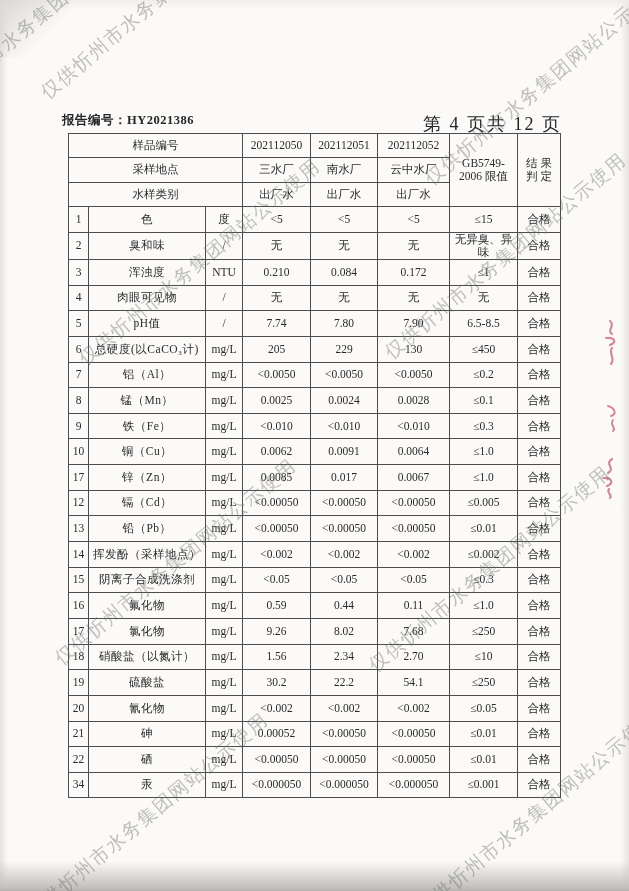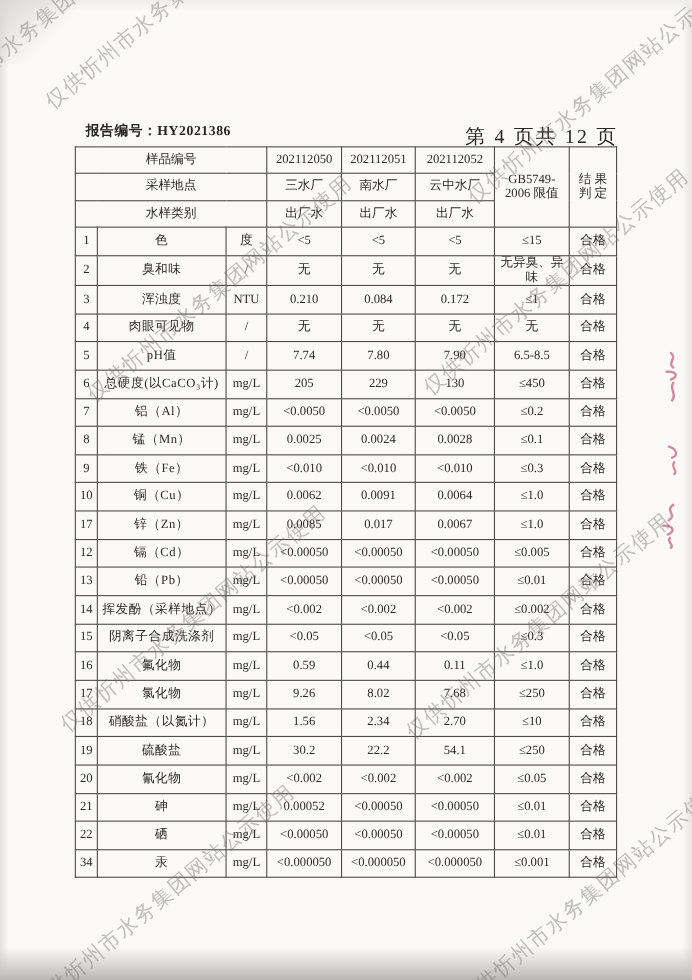--- a/index.html
+++ b/index.html
@@ -19,21 +19,21 @@
   .corner-shadow{position:absolute;left:0;top:0;width:70px;height:58px;
     background:linear-gradient(135deg,#d9d8d5 0%,rgba(251,250,248,0) 65%);z-index:1;}
   .bottom-strip{position:absolute;left:0;bottom:0;width:100%;height:30px;
     background:linear-gradient(180deg,rgba(244,243,241,0) 0%,#c4c3c1 85%,#b5b4b2 100%);z-index:4;}
 
   .title{
     position:absolute;left:0;top:74px;width:100%;text-align:center;
     font-family:"Liberation Sans","DejaVu Sans",sans-serif;
     font-weight:bold;font-size:16.5px;letter-spacing:1.5px;z-index:2;color:#1d1d1d;
   }
-  .meta{position:absolute;left:62px;top:110px;width:500px;z-index:2;margin-left:16px;}
+  .meta{position:absolute;left:62px;top:110px;width:500px;z-index:2;}
   .report-no{font-size:12.5px;font-weight:bold;letter-spacing:.5px;}
   .page-info{position:absolute;right:67px;top:112px;font-size:18px;letter-spacing:2px;z-index:2;}
 
   table.report{
     position:absolute;left:68px;top:133px;width:492px;z-index:2;
     border-collapse:collapse;table-layout:fixed;
   }
   table.report td{
     border:1px solid #4d4d4d;text-align:center;vertical-align:middle;
     font-size:11.5px;padding:0 1px;overflow:hidden;color:#2a2a2a;

